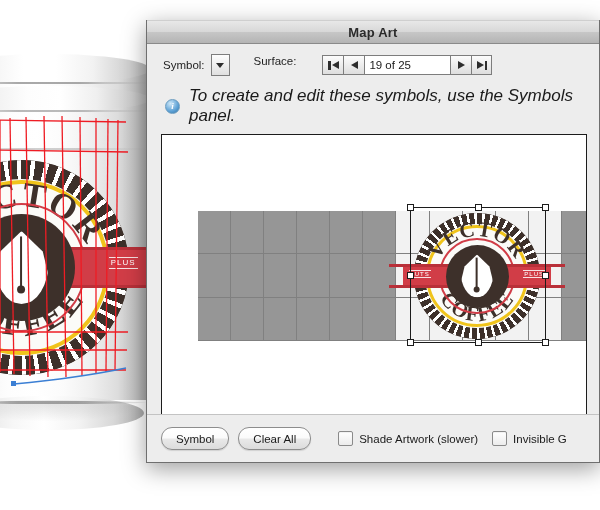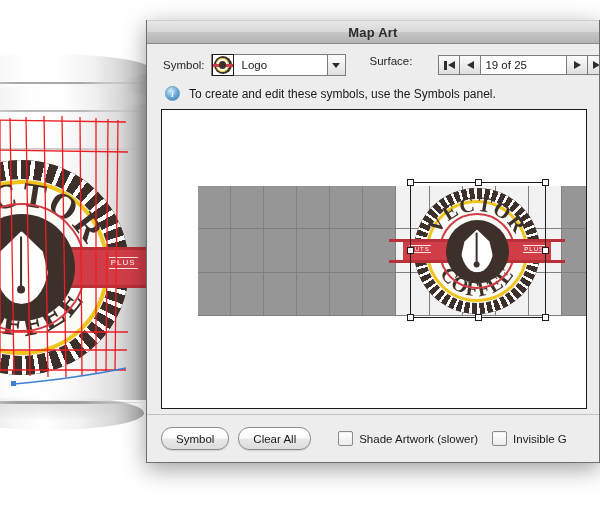--- a/index.html
+++ b/index.html
@@ -337,21 +337,21 @@
     border:1px solid #6a9cc0;
     color:#ffffff;
     font-size:9px;
     font-weight:bold;
     font-style:italic;
     display:flex; align-items:center; justify-content:center;
     font-family:"Liberation Serif", serif;
     margin-right:9px;
     flex:0 0 auto;
   }
-  .info-text { font-size:12px; color:#1a1a1a; }
+  .info-text { font-size:17px; color:#1a1a1a;font-style:italic; }
 
   
   .canvas-outer {
     margin: 2px 12px 0 14px;
     height: 300px;
     background: #ffffff;
     border: 1px solid #1c1c1c;
     position: relative;
     overflow: hidden;
     box-sizing: border-box;
@@ -527,32 +527,20 @@
     <div class="titlebar">
       <span class="title">Map Art</span>
     </div>
 
     <div class="dlg-body">
 
       <div class="row-symbol">
         <span class="lbl">Symbol:</span>
 
         <div class="combo">
-          <div class="combo-field">
-            <div class="sym-thumb">
-              <div class="mini">
-                <div class="mini-outer"></div>
-                <div class="mini-white"></div>
-                <div class="mini-yellow"></div>
-                <div class="mini-band"></div>
-                <div class="mini-dark"></div>
-              </div>
-            </div>
-            <span class="sym-name">Logo</span>
-          </div>
           <div class="combo-arrow">
             <span class="caret-down"></span>
           </div>
         </div>
 
         <div class="row-surface">
           <span class="lbl">Surface:</span>
           <div class="nav-group">
             <div class="nav-btn">
               <span class="nav-inner">

